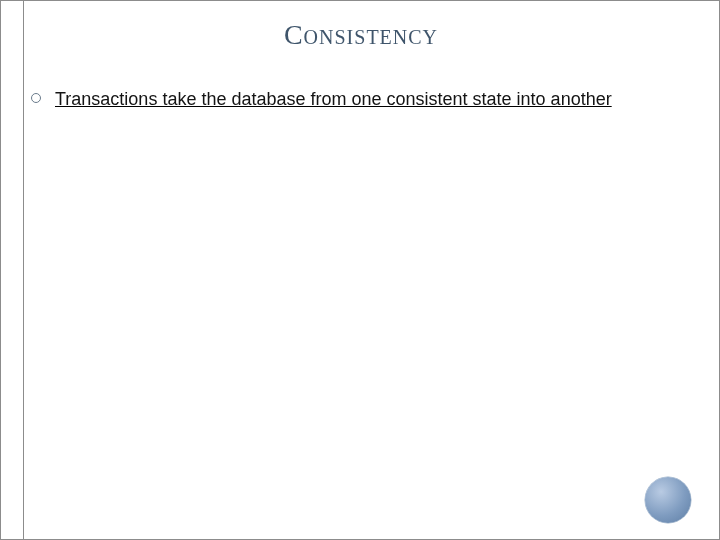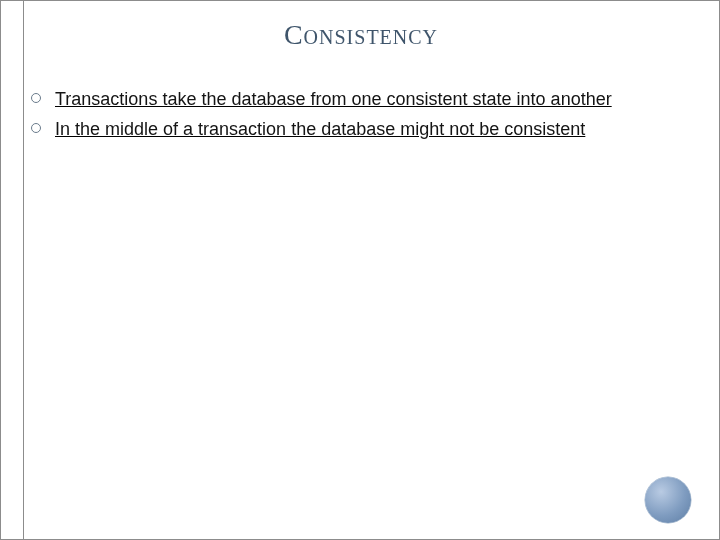--- a/index.html
+++ b/index.html
@@ -83,20 +83,16 @@
 <div class="slide">
   <div class="left-rule"></div>
 
   <div class="title">Consistency</div>
 
   <div class="body">
     <div class="item">
       <span class="bullet"></span>
       <span class="text">Transactions take the database from one consistent state into another</span>
     </div>
-    <div class="item">
-      <span class="bullet"></span>
-      <span class="text">In the middle of a transaction the database might not be consistent</span>
-    </div>
   </div>
 
   <div class="orb"></div>
 </div>
 
 </body></html>

